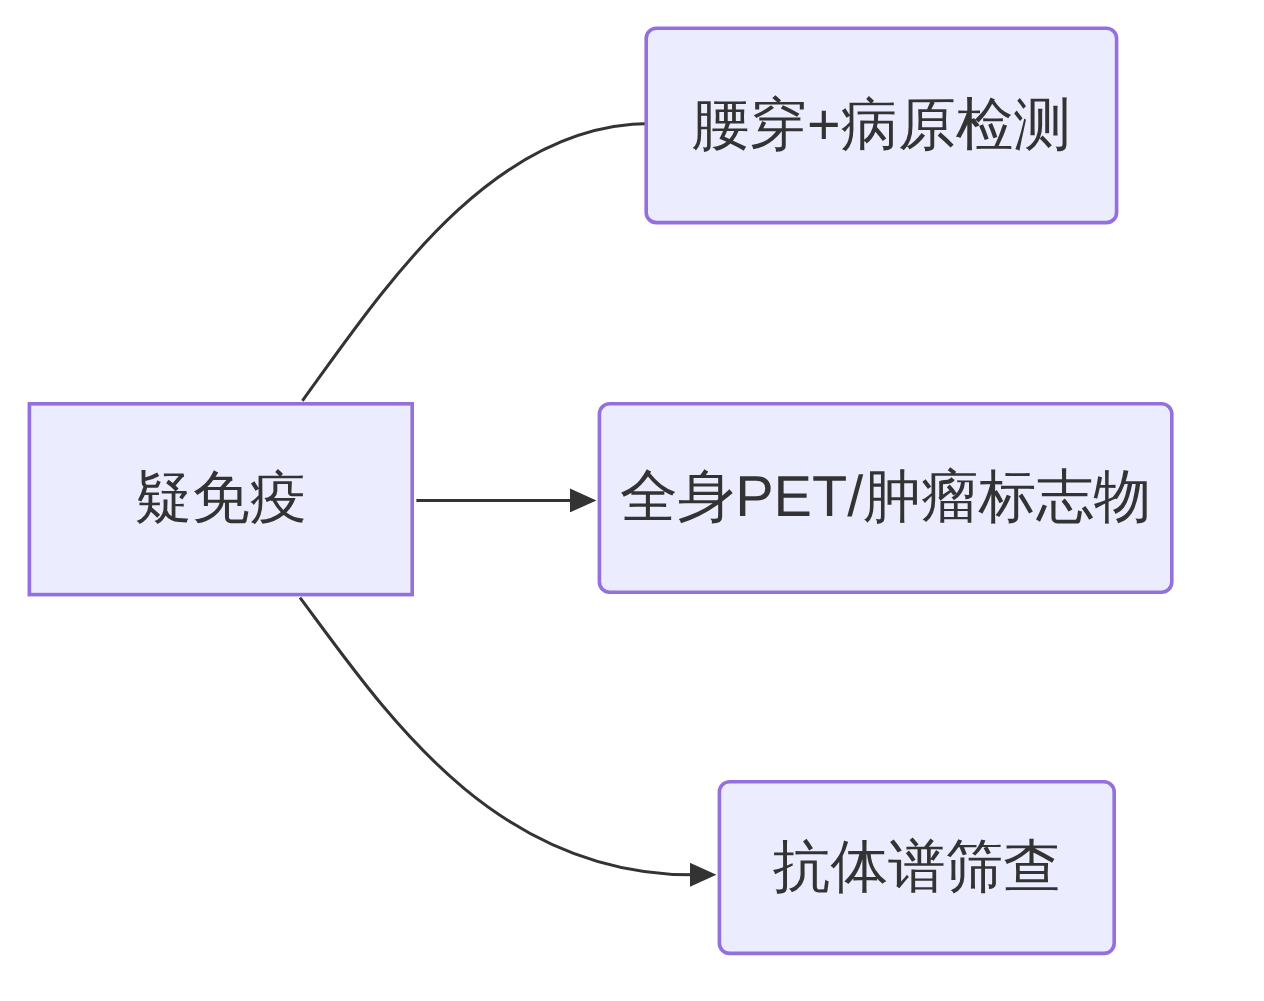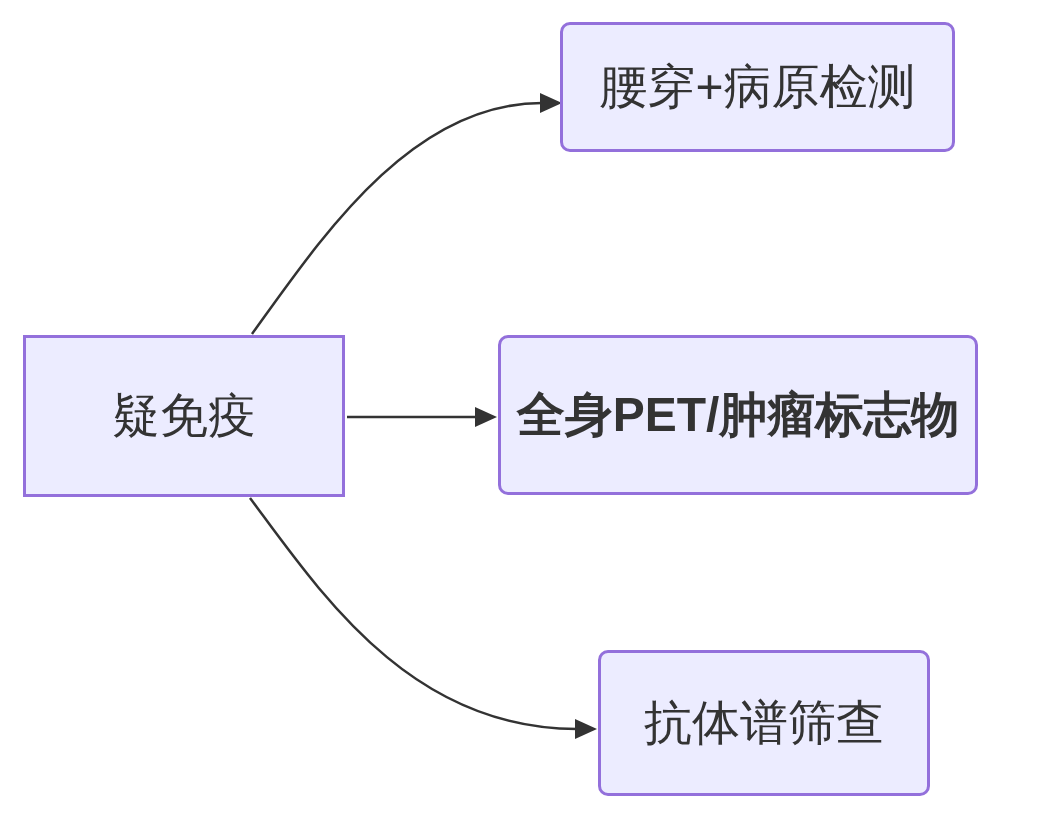--- a/index.html
+++ b/index.html
@@ -41,22 +41,22 @@
     color: var(--text, #333333);
     font-size: 48px;
     line-height: 1.2;
     white-space: nowrap;
     text-align: center;
   }
   .node.rounded { border-radius: 10px; }
   .node.rect    { border-radius: 0; }
 
   #node-a { left: 23px;  top: 335px; width: 322px; height: 162px; }
-  #node-b { left: 560px; top: 22px;  width: 395px; height: 130px; }
-  #node-c { left: 498px; top: 335px; width: 480px; height: 160px; font-weight: bold; }
+  #node-b { left: 537px; top: 22px;  width: 395px; height: 165px; }
+  #node-c { left: 498px; top: 335px; width: 480px; height: 160px; }
   #node-d { left: 598px; top: 650px; width: 332px; height: 146px; }
 </style>
 </head>
 <body>
 
 <div id="canvas">
 
   <svg id="edges" viewBox="0 0 1053 834" xmlns="http://www.w3.org/2000/svg">
     <defs>
       <marker id="arrow" markerUnits="userSpaceOnUse" markerWidth="24" markerHeight="20" refX="2" refY="10" orient="auto">

